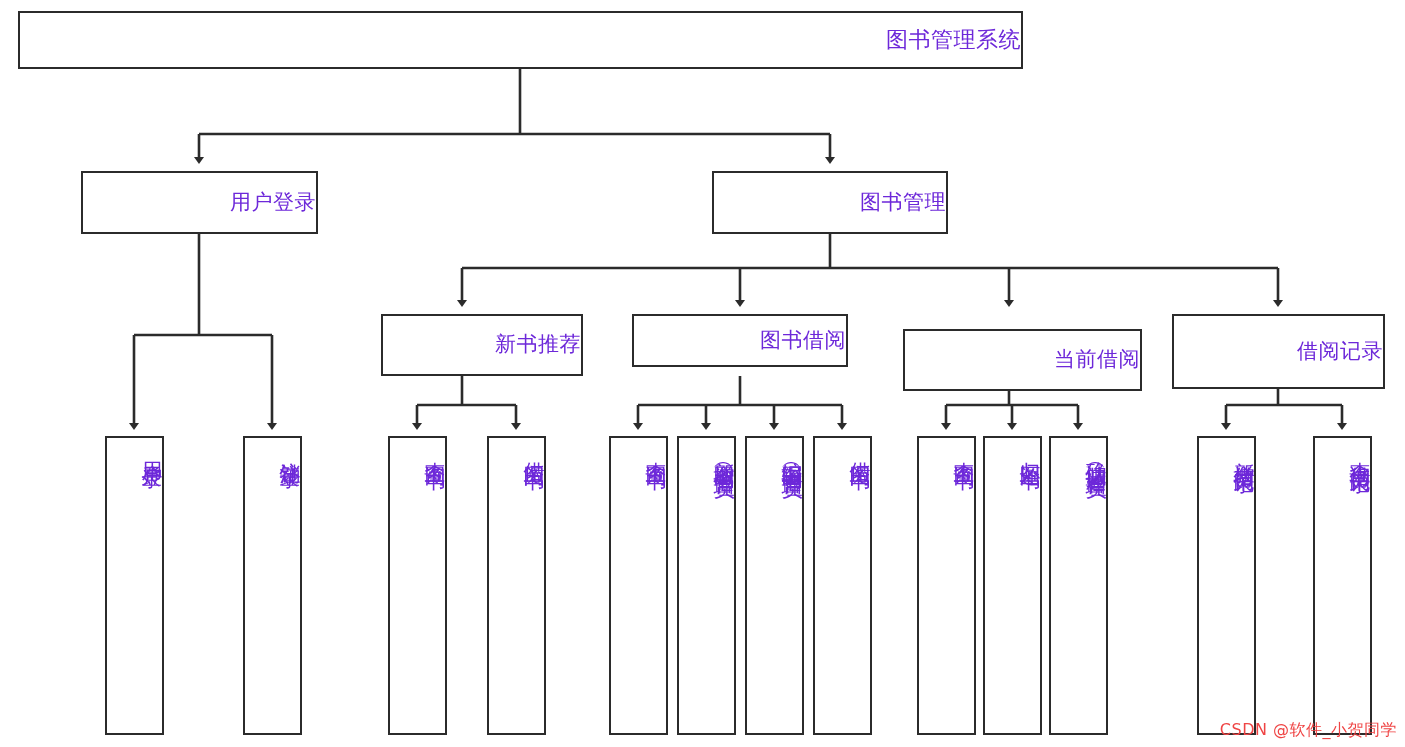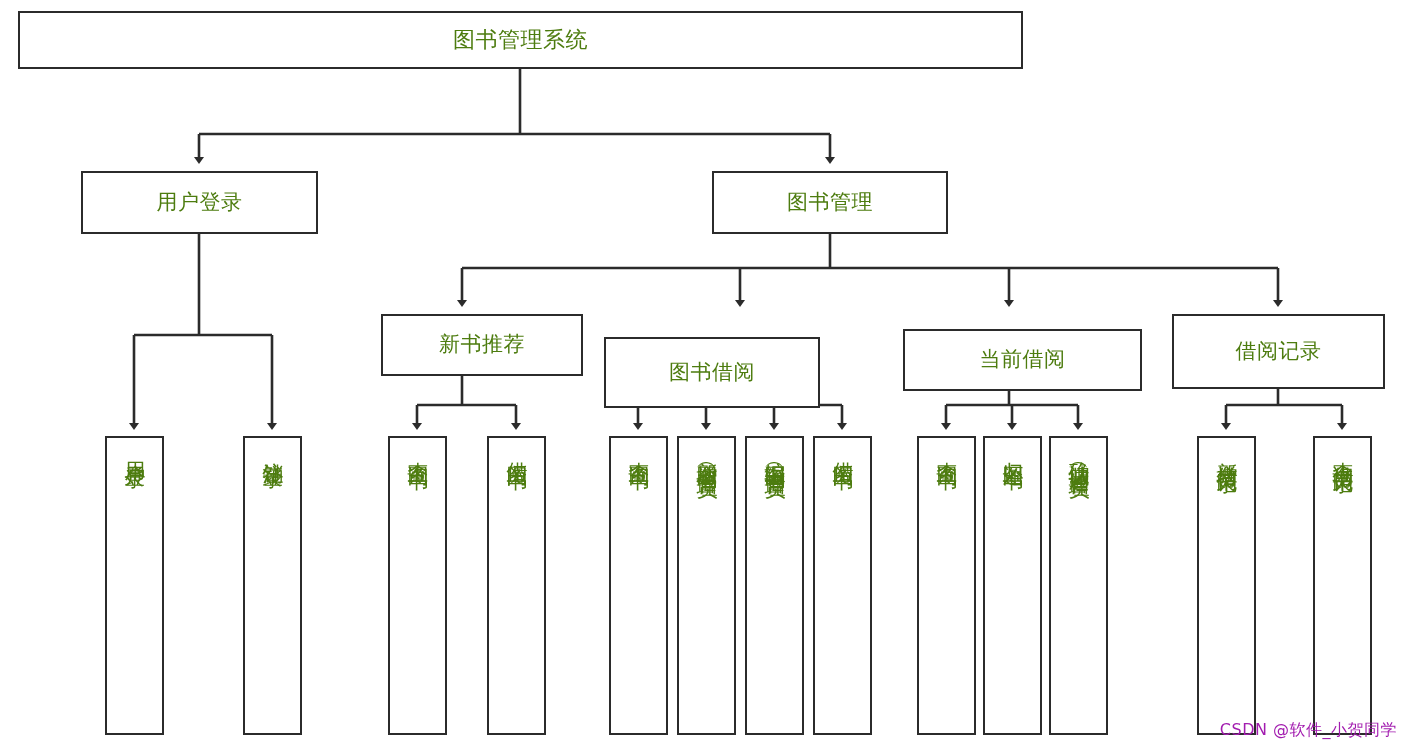--- a/index.html
+++ b/index.html
@@ -24,22 +24,22 @@
     width: 1405px;
     height: 747px;
   }
   .node {
     position: absolute;
     box-sizing: border-box;
     background: #ffffff;
     border: 2.5px solid #2b2b2b;
     display: flex;
     align-items: center;
-    justify-content: center;
-    color: #4d7c0f;
+    justify-content: flex-end;
+    color: #6d28d9;
     z-index: 2;
   }
   .node-label {
     display: block;
     text-align: center;
     line-height: 1.12;
     white-space: nowrap;
   }
   .node.horizontal .node-label {
     font-size: 21px;
@@ -57,21 +57,21 @@
     line-height: 1;
   }
   .node.title .node-label {
     font-size: 22px;
   }
   #watermark {
     position: absolute;
     right: 8px;
     bottom: 6px;
     font-size: 16px;
-    color: #a21caf;
+    color: #ef4444;
     letter-spacing: 0.5px;
     z-index: 5;
     white-space: nowrap;
     margin-top: 16px;
   }
 </style>
 </head>
 <body>
 
 <div id="diagram-root">
@@ -138,21 +138,21 @@
   </div>
 
   <div class="node horizontal" style="left:712px; top:171px; width:236px; height:63px;">
     <span class="node-label">图书管理</span>
   </div>
 
   <div class="node horizontal" style="left:361px; top:314px; width:202px; height:62px;margin-left:20px;">
     <span class="node-label">新书推荐</span>
   </div>
 
-  <div class="node horizontal" style="left:604px; top:314px; width:216px; height:71px;margin-top:23px;">
+  <div class="node horizontal" style="left:632px; top:314px; width:216px; height:53px;">
     <span class="node-label">图书借阅</span>
   </div>
 
   <div class="node horizontal" style="left:903px; top:329px; width:239px; height:62px;">
     <span class="node-label">当前借阅</span>
   </div>
 
   <div class="node horizontal" style="left:1172px; top:314px; width:213px; height:75px;">
     <span class="node-label">借阅记录</span>
   </div>

